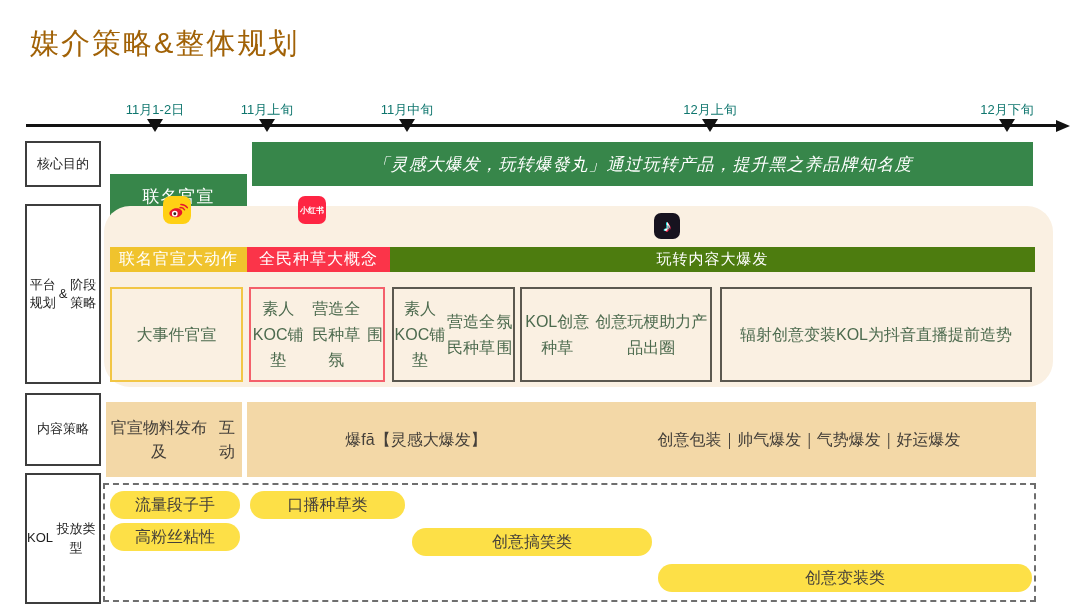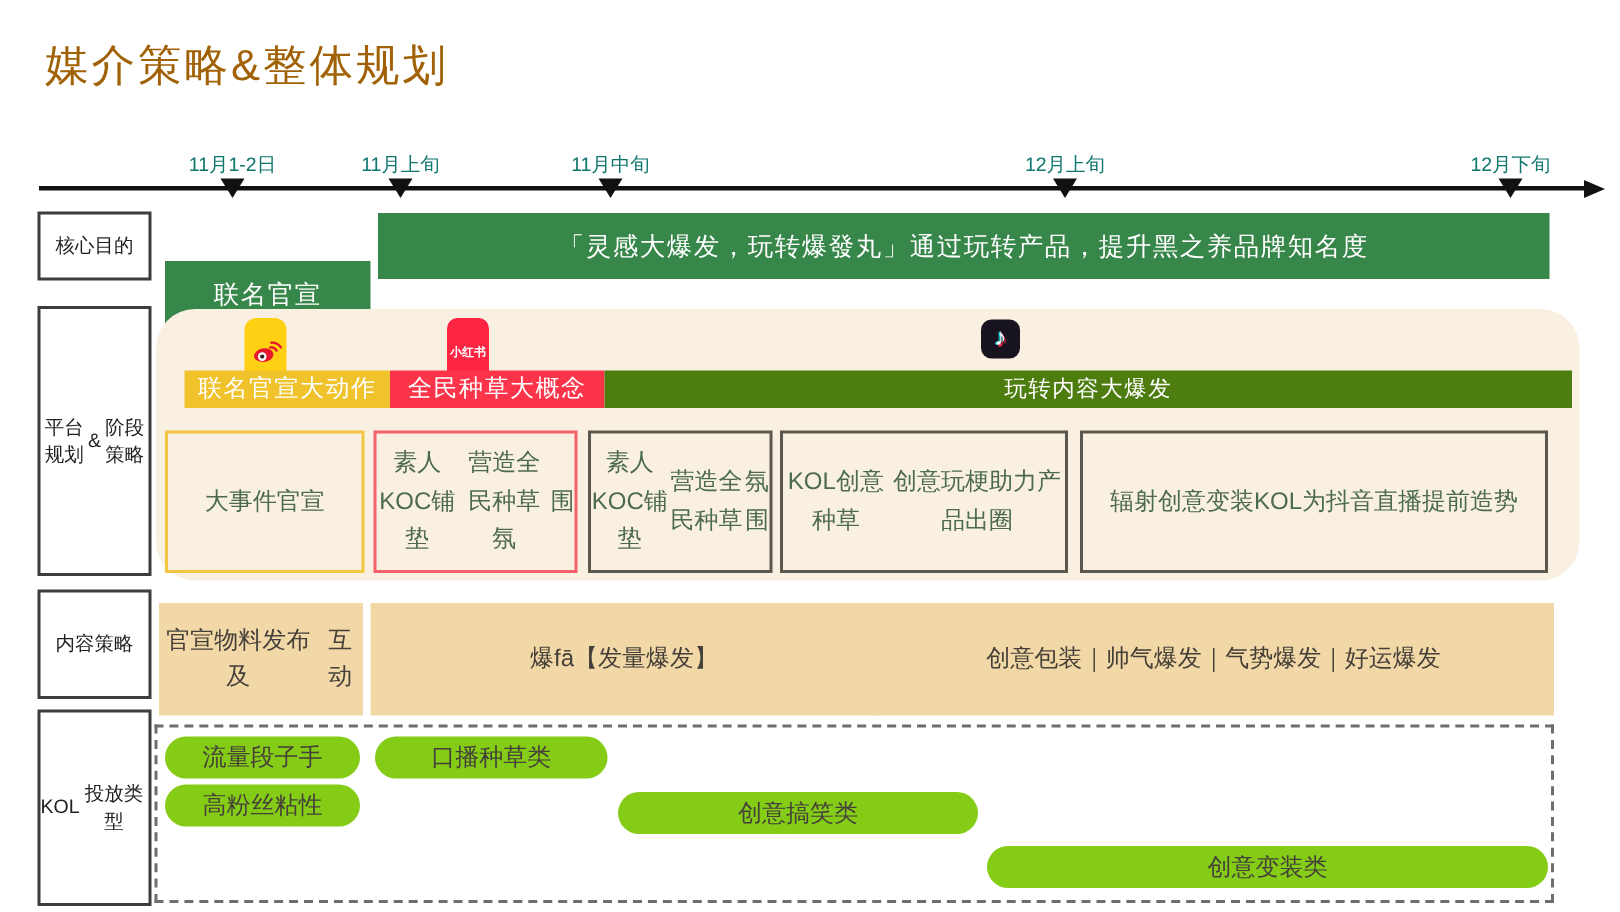--- a/index.html
+++ b/index.html
@@ -25,51 +25,51 @@
   .lbox{left:25px;width:76px;border:2px solid #3d3d3d;background:#fff;font-size:13px;
         color:#1f1f1f;line-height:1.4;text-align:center;}
   .lbox-core{top:141px;height:46px;}
   .lbox-platform{top:204px;height:180px;}
   .lbox-content{top:393px;height:73px;}
   .lbox-kol{top:473px;height:131px;}
 
   
   .gbar{top:142px;height:44px;background:#37864a;color:#fff;font-size:17px;letter-spacing:1px;}
   .gbar1{left:110px;width:137px;margin-top:32px;}
-  .gbar2{left:252px;width:781px;}
+  .gbar2{left:252px;width:781px;font-style:italic;}
 
   
   .panel{left:104px;top:206px;width:949px;height:181px;background:#faf0e2;border-radius:26px;}
-  .icon{top:212px;width:28px;height:44px;border-radius:8px;}
+  .icon{top:196px;width:28px;height:28px;border-radius:8px;}
   .icon-weibo{left:163px;background:#ffd014;}
   .icon-xhs{left:298px;background:#fe2543;color:#fff;font-size:8px;font-weight:bold;border-radius:7px;}
   .icon-douyin{left:654px;top:213px;width:26px;height:26px;background:#17131f;border-radius:7px;
                color:#fff;font-size:16px;}
   .icon-douyin .note{text-shadow:-1px 0 0 #25f4ee,1px 1px 0 #fe2c55;line-height:1;}
-  .strip{top:247px;height:25px;color:#fff;font-size:16px;letter-spacing:1px;margin-left:13px;}
+  .strip{top:247px;height:25px;color:#fff;font-size:16px;letter-spacing:1px;}
   .strip1{left:110px;width:137px;background:#f0c32d;}
   .strip2{left:247px;width:143px;background:#fb3449;}
   .strip3{left:390px;width:645px;background:#4d7c0f;font-size:15px;}
   .pbox{top:287px;height:95px;font-size:16px;color:#4c6a4e;line-height:1.6;text-align:center;}
   .pbox1{left:110px;width:133px;border:2px solid #f2c645;}
   .pbox2{left:249px;width:136px;border:2px solid #f4606b;}
   .pbox3{left:392px;width:123px;border:2px solid #5b584f;}
   .pbox4{left:520px;width:192px;border:2px solid #5b584f;}
   .pbox5{left:720px;width:312px;border:2px solid #5b584f;}
 
   
   .cbox{top:402px;height:75px;background:#f3d8a7;color:#45403a;font-size:16px;
         line-height:1.5;text-align:center;}
   .cbox1{left:106px;width:136px;}
   .cbox2{left:247px;width:338px;}
   .cbox3{left:582px;width:454px;}
 
   
   .dashbox{left:103px;top:483px;width:933px;height:119px;border:2px dashed #6e6e6e;}
-  .pill{background:#84cc16;border-radius:15px;color:#45403a;font-size:16px;height:28px;}
+  .pill{background:#fde047;border-radius:15px;color:#45403a;font-size:16px;height:28px;}
   .pill1{left:110px;top:491px;width:130px;}
   .pill2{left:250px;top:491px;width:155px;}
   .pill3{left:110px;top:523px;width:130px;}
   .pill4{left:412px;top:528px;width:240px;}
   .pill5{left:658px;top:564px;width:374px;}
 </style>
 </head>
 <body>
 
 <div class="stage">
@@ -145,21 +145,21 @@
 
   <div class="abs pbox pbox5 flexcol">
     <div>辐射创意变装KOL</div>
     <div>为抖音直播提前造势</div>
   </div>
   <div class="abs cbox cbox1 flexcol">
     <div>官宣物料发布及</div>
     <div>互动</div>
   </div>
   <div class="abs cbox cbox2 flexcol">
-    <div>爆fā【发量爆发】</div>
+    <div>爆fā【灵感大爆发】</div>
   </div>
   <div class="abs cbox cbox3 flexcol">
     <div>创意包装｜帅气爆发｜气势爆发｜好运爆发</div>
   </div>
 
   <div class="abs lbox lbox-kol flexcol">
     <div>KOL</div>
     <div>投放类型</div>
   </div>
   <div class="abs dashbox"></div>

